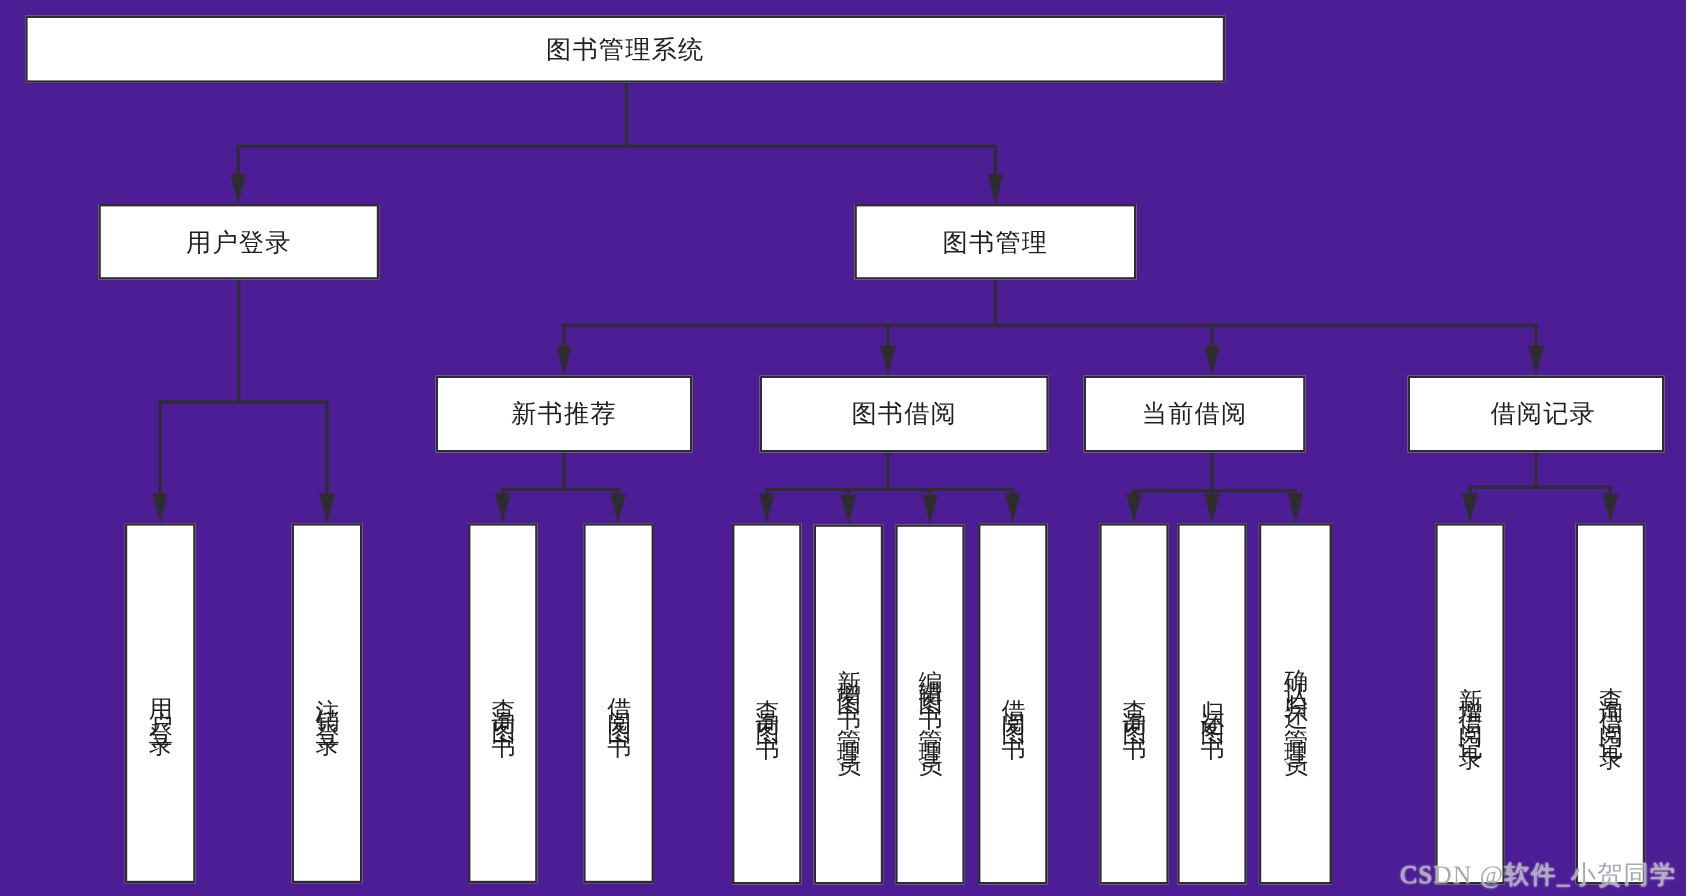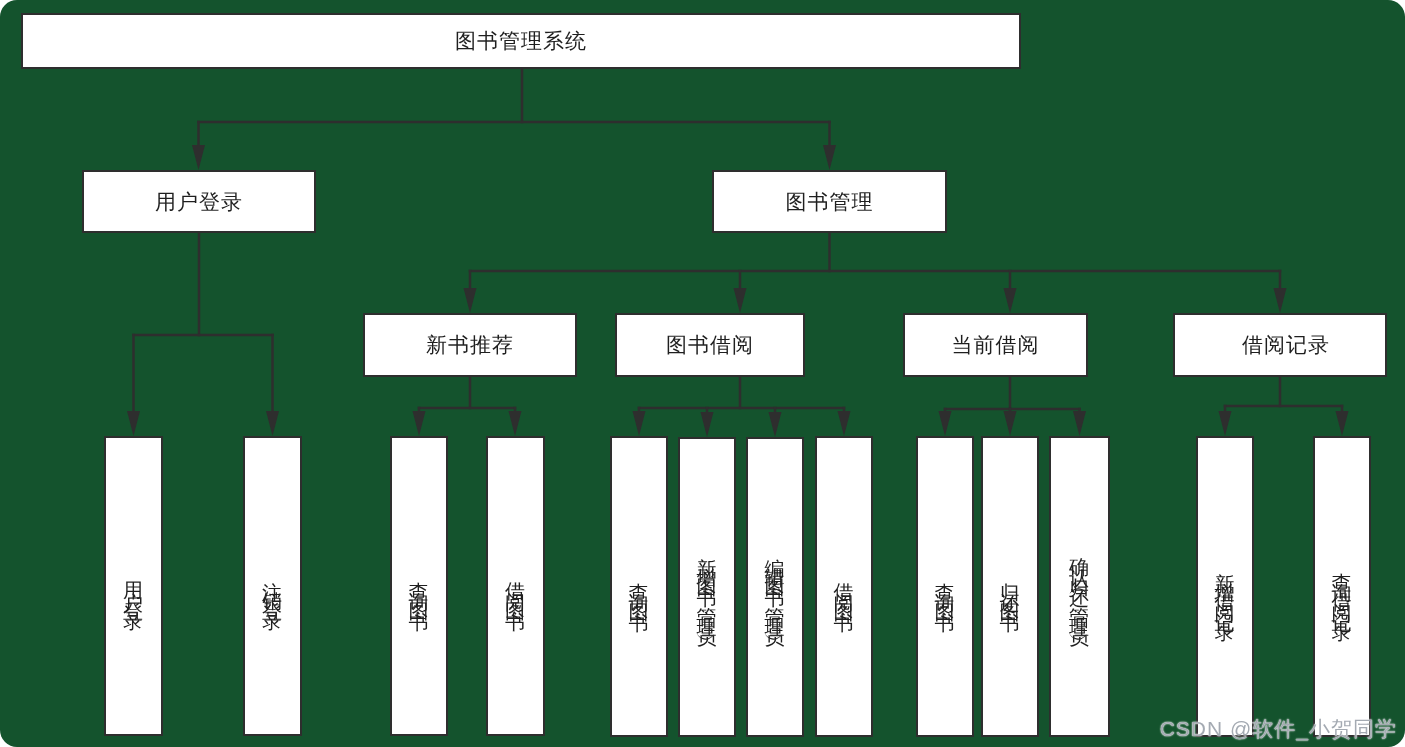--- a/index.html
+++ b/index.html
@@ -4,25 +4,24 @@
 <style>
   html, body {
     margin: 0;
     padding: 0;
     background: #ffffff;
   }
   .canvas {
     position: relative;
     width: 1405px;
     height: 747px;
-    background: #14532d;
-    font-family: Liberation Sans, sans-serif;
+    background: #4c1d95;
+    font-family: Liberation Serif, serif;
     color: #1f1f1f;
     overflow: hidden;
-    border-radius: 17px;
   }
   #connector-svg {
     position: absolute;
     left: 0;
     top: 0;
     z-index: 0;
   }
   .box {
     position: absolute;
     background: #ffffff;
@@ -118,21 +117,21 @@
       <line x1="1342" y1="406" x2="1342" y2="414" stroke="#2e2e2e" stroke-width="2.5" stroke-linecap="square"></line>
       <polygon points="1342,436 1335.5,411 1348.5,411" fill="#2e2e2e"></polygon>
     </svg>
 
   <div class="box h-box" style="left:21px; top:13px; width:1000px; height:56px;">图书管理系统</div>
 
   <div class="box h-box" style="left:82px; top:170px; width:234px; height:63px;">用户登录</div>
   <div class="box h-box" style="left:363px; top:313px; width:214px; height:64px;">新书推荐</div>
 
   <div class="box h-box" style="left:712px; top:170px; width:235px; height:63px;">图书管理</div>
-  <div class="box h-box" style="left:615px; top:313px; width:190px; height:64px;">图书借阅</div>
+  <div class="box h-box" style="left:633px; top:313px; width:241px; height:64px;">图书借阅</div>
   <div class="box h-box" style="left:903px; top:313px; width:185px; height:64px;">当前借阅</div>
   <div class="box h-box" style="left:1173px; top:313px; width:214px; height:64px;padding-left:12px;">借阅记录</div>
 
   <div class="box v-box" style="left:104px; top:436px; width:59px; height:300px;">用户登录</div>
   <div class="box v-box" style="left:243px; top:436px; width:59px; height:300px;">注销登录</div>
 
   <div class="box v-box" style="left:390px; top:436px; width:58px; height:300px;">查询图书</div>
   <div class="box v-box" style="left:486px; top:436px; width:59px; height:300px;">借阅图书</div>
 
   <div class="box v-box" style="left:610px; top:436px; width:58px; height:301px;">查询图书</div>

